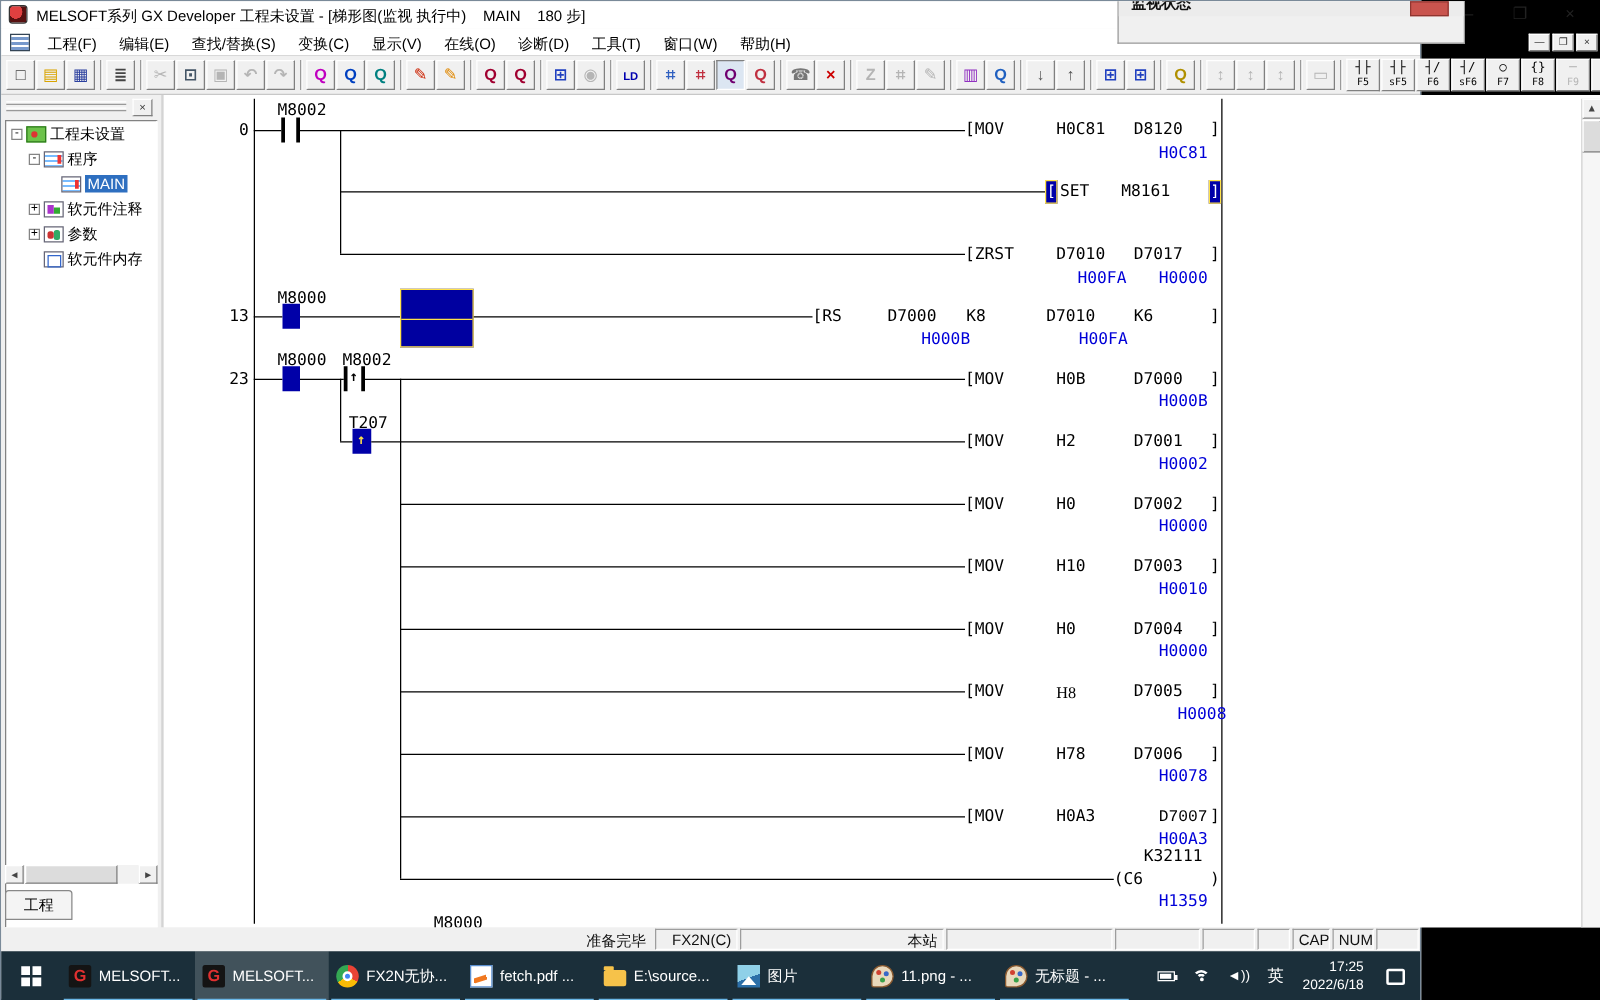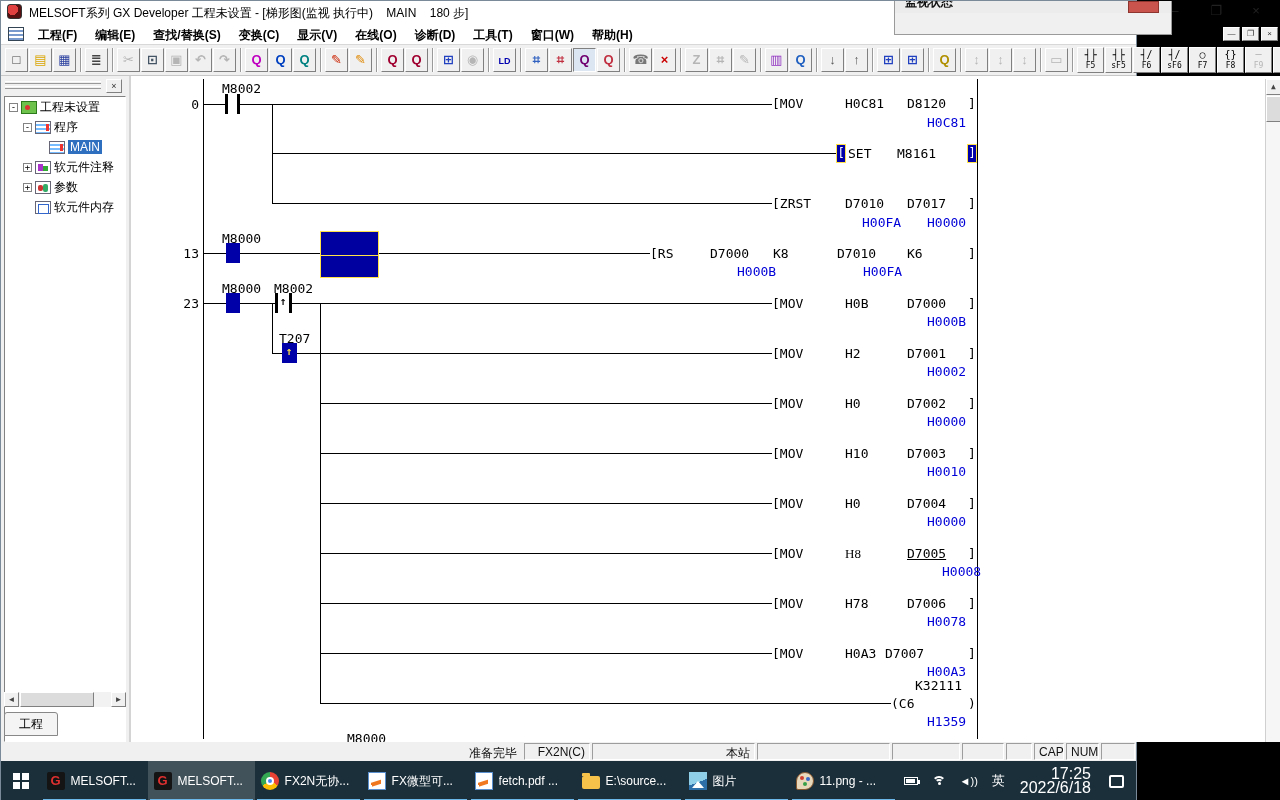--- a/index.html
+++ b/index.html
@@ -28,21 +28,21 @@
               border:1px solid; border-color:#848484 #fff #fff #848484; }
   .fw-scan { left:12px; width:78px; text-align:right; padding-right:4px; }
   .fw-run  { left:93px; width:56px; text-align:center; }
   .fw-gap  { left:152px; width:14px; }
   .fw-ram  { left:169px; width:88px; text-align:center; }
 
   
   .menubar { position:absolute; left:0; top:22px; width:100%; height:22px; background:#fff; border-bottom:1px solid #d8d8d8; }
   .child-icon { position:absolute; left:7px; top:4px; width:16px; height:14px; border:1px solid #345;
                 background:repeating-linear-gradient(180deg,#fff 0 2px,#79c 2px 4px); }
-  .menu-items { position:absolute; left:28px; top:0; height:22px; display:flex;font-weight:bold; }
+  .menu-items { position:absolute; left:28px; top:0; height:22px; display:flex; }
   .menu-item { padding:4px 9px; font-size:12px; color:#000; }
   .mdi-btn { position:absolute; top:4px; width:17px; height:14px; background:#f0f0f0;
              border:1px solid; border-color:#fff #808080 #808080 #fff;
              font-size:8px; text-align:center; line-height:12px; color:#333; }
   .mdi-min{left:1222px;} .mdi-rest{left:1241px;} .mdi-close{left:1260px;}
 
   
   .toolbar { position:absolute; left:0; top:44px; width:100%; height:31px; background:#f0f0f0;
              border-bottom:1px solid #c8c8c8; display:flex; align-items:center; padding-left:4px; }
   .tb-group { display:flex; }
@@ -157,21 +157,21 @@
   .batt { width:14px; height:8px; border:1px solid #fff; }
   .batt::after{ content:""; position:absolute; left:1px; top:1px; width:9px; height:4px; background:#fff; }
   .batt::before{ content:""; position:absolute; right:-3px; top:2px; width:2px; height:4px; background:#fff; }
   .wifi { width:14px; height:10px; overflow:hidden; }
   .wifi i { position:absolute; border:2px solid transparent; border-top-color:#fff; border-radius:50%; }
   .wifi .a1{ left:0; top:0; width:14px; height:14px; }
   .wifi .a2{ left:3px; top:3px; width:8px; height:8px; }
   .wifi .a3{ left:6px; top:6px; width:3px; height:3px; background:#fff; border:none; border-radius:50%; }
   .spk { font-size:11px; }
   .lang { font-size:13px; margin:0 7px; }
-  .clock { text-align:right; font-size:16px; line-height:14px; margin:16px 8px; }
+  .clock { text-align:right; font-size:11px; line-height:14px; margin:16px 8px; }
   .action-center { width:15px; height:13px; border:2px solid #fff; border-radius:2px; margin:0 12px 0 10px; }
 </style>
 </head>
 <body>
 
 <div class="app">
 
   <div class="titlebar">
     <div class="app-icon"></div>
     <div class="title-text">MELSOFT系列 GX Developer 工程未设置 - [梯形图(监视 执行中)    MAIN    180 步]</div>
@@ -474,33 +474,33 @@
         <div class="ld-mon" style="left: 796px; top: 388px;">H0010</div>
         <div class="ld-h" style="left: 189px; top: 427px; width: 452px;"></div>
         <div class="ld-txt" style="left: 641px; top: 420px;">[MOV</div>
         <div class="ld-txt" style="left: 714px; top: 420px;">H0</div>
         <div class="ld-txt" style="left: 776px; top: 420px;">D7004</div>
         <div class="ld-txt" style="left: 837px; top: 420px;">]</div>
         <div class="ld-mon" style="left: 796px; top: 438px;">H0000</div>
         <div class="ld-h" style="left: 189px; top: 477px; width: 452px;"></div>
         <div class="ld-txt" style="left: 641px; top: 470px;">[MOV</div>
         <div class="ld-txt" style="left: 714px; top: 470px; font-family: Liberation Serif, serif;">H8</div>
-        <div class="ld-txt" style="left: 776px; top: 470px; text-decoration: underline;">D7005</div>
+        <div class="ld-txt" style="left: 776px; top: 470px;">D7005</div>
         <div class="ld-txt" style="left: 837px; top: 470px;">]</div>
         <div class="ld-mon" style="left: 796px; top: 488px; padding-left: 15px;">H0008</div>
         <div class="ld-h" style="left: 189px; top: 527px; width: 452px;"></div>
         <div class="ld-txt" style="left: 641px; top: 520px;">[MOV</div>
         <div class="ld-txt" style="left: 714px; top: 520px;">H78</div>
         <div class="ld-txt" style="left: 776px; top: 520px;">D7006</div>
         <div class="ld-txt" style="left: 837px; top: 520px;">]</div>
         <div class="ld-mon" style="left: 796px; top: 538px;">H0078</div>
         <div class="ld-h" style="left: 189px; top: 577px; width: 452px;"></div>
         <div class="ld-txt" style="left: 641px; top: 570px;">[MOV</div>
         <div class="ld-txt" style="left: 714px; top: 570px;">H0A3</div>
-        <div class="ld-txt" style="left: 754px; top: 570px;">D7007</div>
+        <div class="ld-txt" style="left: 796px; top: 570px; font-family: Liberation Mono, monospace;">D7007</div>
         <div class="ld-txt" style="left: 837px; top: 570px;">]</div>
         <div class="ld-mon" style="left: 796px; top: 588px;">H00A3</div>
       </div>
   </div>
 
   <div class="statusbar">
     <div class="sb-seg sb-ready">准备完毕</div>
     <div class="sb-seg w66">FX2N(C)</div>
     <div class="sb-seg w163">本站</div>
     <div class="sb-seg w133"></div>
@@ -532,41 +532,41 @@
           <div class="task-label">MELSOFT...</div>
           <div class="ulines"></div>
         </div>
         <div class="task-item">
           <div class="app-ic ic-chrome"></div>
           <div class="task-label">FX2N无协...</div>
           <div class="ulines"></div>
         </div>
         <div class="task-item">
           <div class="app-ic ic-pdf"></div>
-          <div class="task-label">FX微型可...</div>
-          <div class="ulines"></div>
-        </div>
-        <div class="task-item">
-          <div class="app-ic ic-pdf"></div>
           <div class="task-label">fetch.pdf ...</div>
           <div class="ulines"></div>
         </div>
         <div class="task-item">
           <div class="app-ic ic-folder"></div>
           <div class="task-label">E:\source...</div>
           <div class="ulines"></div>
         </div>
         <div class="task-item">
           <div class="app-ic ic-photos"></div>
           <div class="task-label">图片</div>
           <div class="ulines"></div>
         </div>
         <div class="task-item">
           <div class="app-ic ic-paint"></div>
           <div class="task-label">11.png - ...</div>
+          <div class="ulines"></div>
+        </div>
+        <div class="task-item">
+          <div class="app-ic ic-paint"></div>
+          <div class="task-label">无标题 - ...</div>
           <div class="ulines"></div>
         </div>
       </div>
     <div class="tray">
       <div class="tray-ico batt"></div>
       <div class="tray-ico wifi">
           <i class="a1"></i>
           <i class="a2"></i>
           <i class="a3"></i>
         </div>

